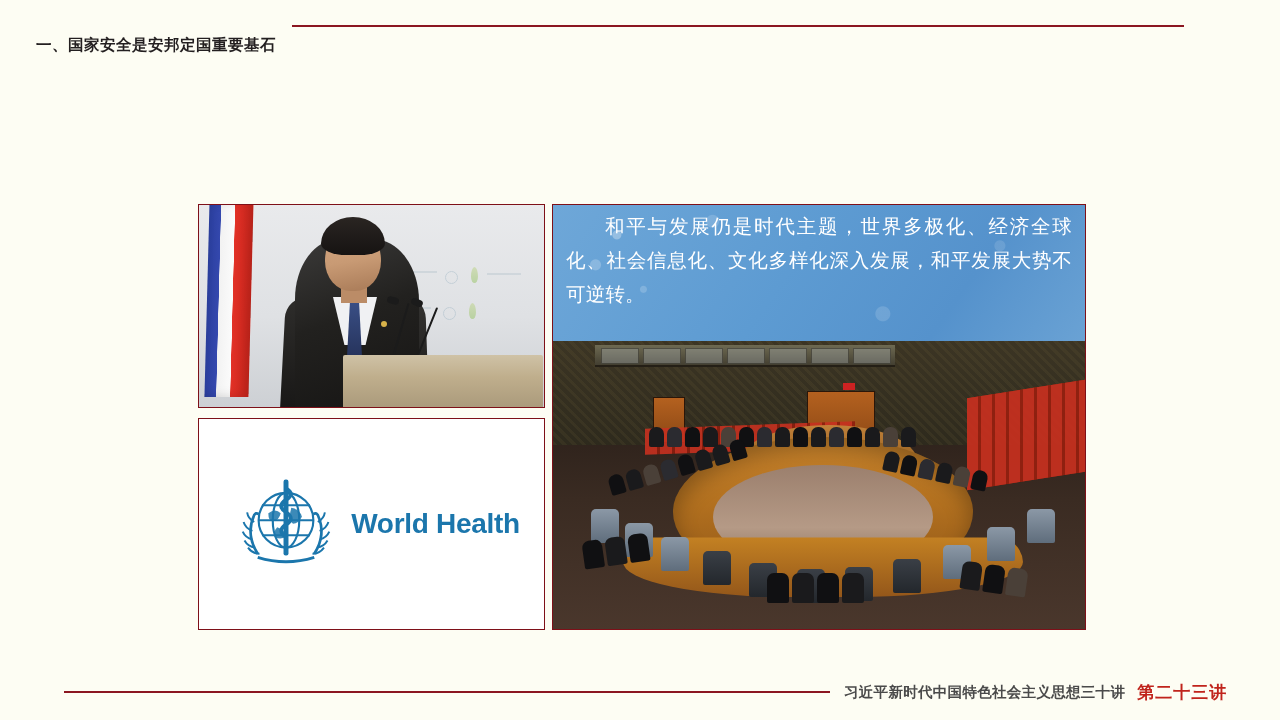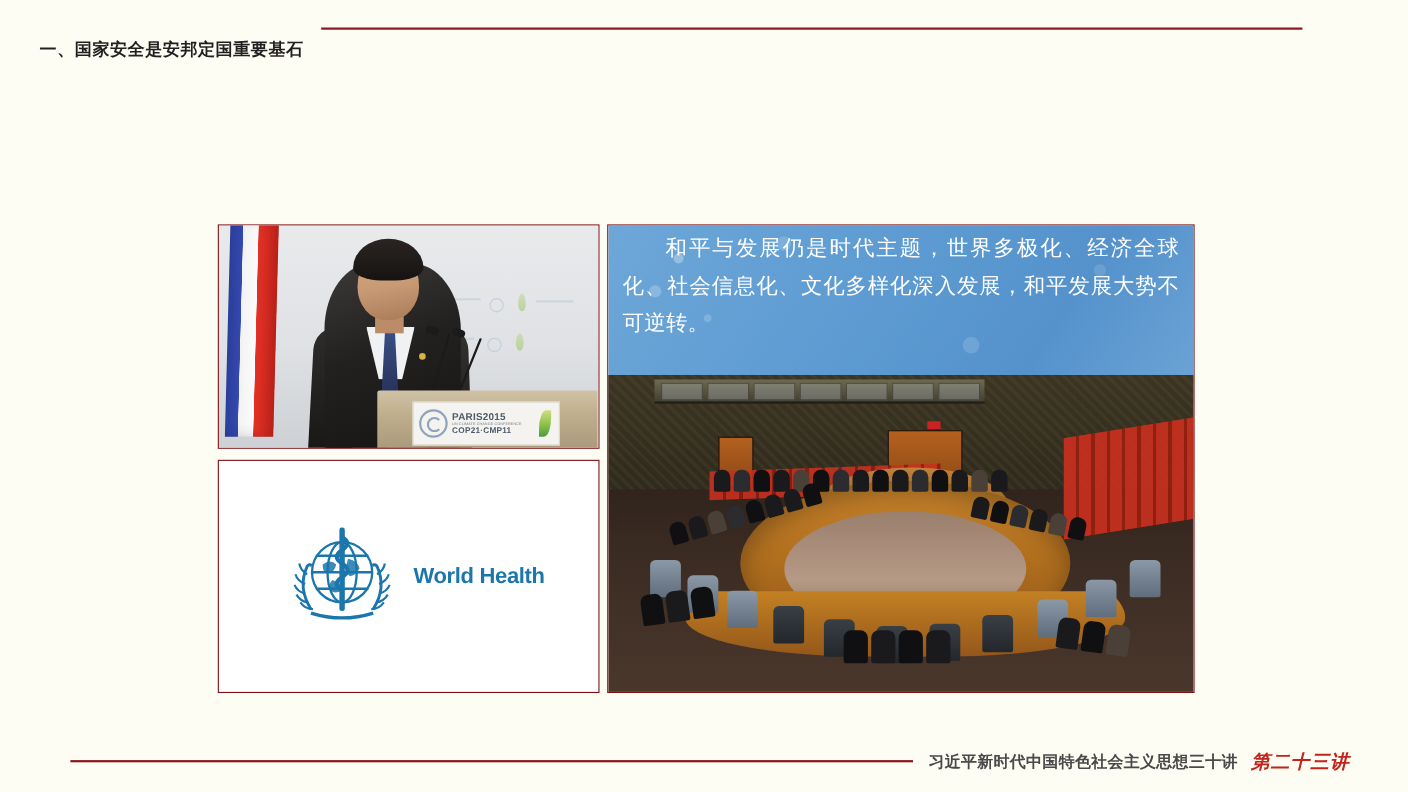--- a/index.html
+++ b/index.html
@@ -297,21 +297,21 @@
     padding-left: 10px;
     box-sizing: border-box;
   }
   .who-emblem { flex: 0 0 auto; }
   .who-text {
     color: #1b76ac;
     font-weight: bold;
     line-height: 1.0;
     letter-spacing: -0.3px;
   }
-  .who-l1 { font-size: 20px; }
+  .who-l1 { font-size: 28px; }
   .who-l2 { font-size: 28px; }
 
   
   .right-col {
     position: absolute;
     left: 354px; top: 0;
     width: 534px; height: 426px;
     border: 1.5px solid #7e1018;
     box-sizing: border-box;
     overflow: hidden;
@@ -486,21 +486,20 @@
     color: #4a4a4a;
     white-space: nowrap;
     letter-spacing: 0.3px;
   }
   .footer-lecture {
     margin-left: 12px;
     font-size: 17px;
     font-weight: bold;
     color: #c0241c;
     font-family: "DejaVu Serif", serif;
-    font-style: italic;
     letter-spacing: 1px;
     white-space: nowrap;
   }
 </style>
 </head>
 <body>
 
 <div class="slide">
 
   <div class="header">
@@ -541,29 +540,20 @@
           <div class="xi-neck"></div>
           <div class="xi-head"></div>
           <div class="xi-hair"></div>
 
           <div class="mic mic1"></div>
           <div class="mic mic2"></div>
           <div class="mic-head" style="left:188px; top:92px; transform:rotate(16deg);"></div>
           <div class="mic-head" style="left:212px; top:94px; transform:rotate(22deg);"></div>
 
           <div class="podium"></div>
-          <div class="podium-sign">
-            <div class="sign-c"></div>
-            <div class="sign-txt">
-              <div class="sign-paris">PARIS2015</div>
-              <div class="sign-sub">UN CLIMATE CHANGE CONFERENCE</div>
-              <div class="sign-cop">COP21·CMP11</div>
-            </div>
-            <div class="sign-leaf"></div>
-          </div>
         </div>
       </div>
 
       <div class="photo-frame frame-who">
         <div class="who-wrap">
           <div class="who-emblem">
             <svg width="106" height="106" viewBox="0 0 120 120" aria-hidden="true">
               <g fill="none" stroke="#1b76ac" stroke-width="2.4">
                 <circle cx="60" cy="58" r="31"></circle>
                 <ellipse cx="60" cy="58" rx="15" ry="31"></ellipse>

